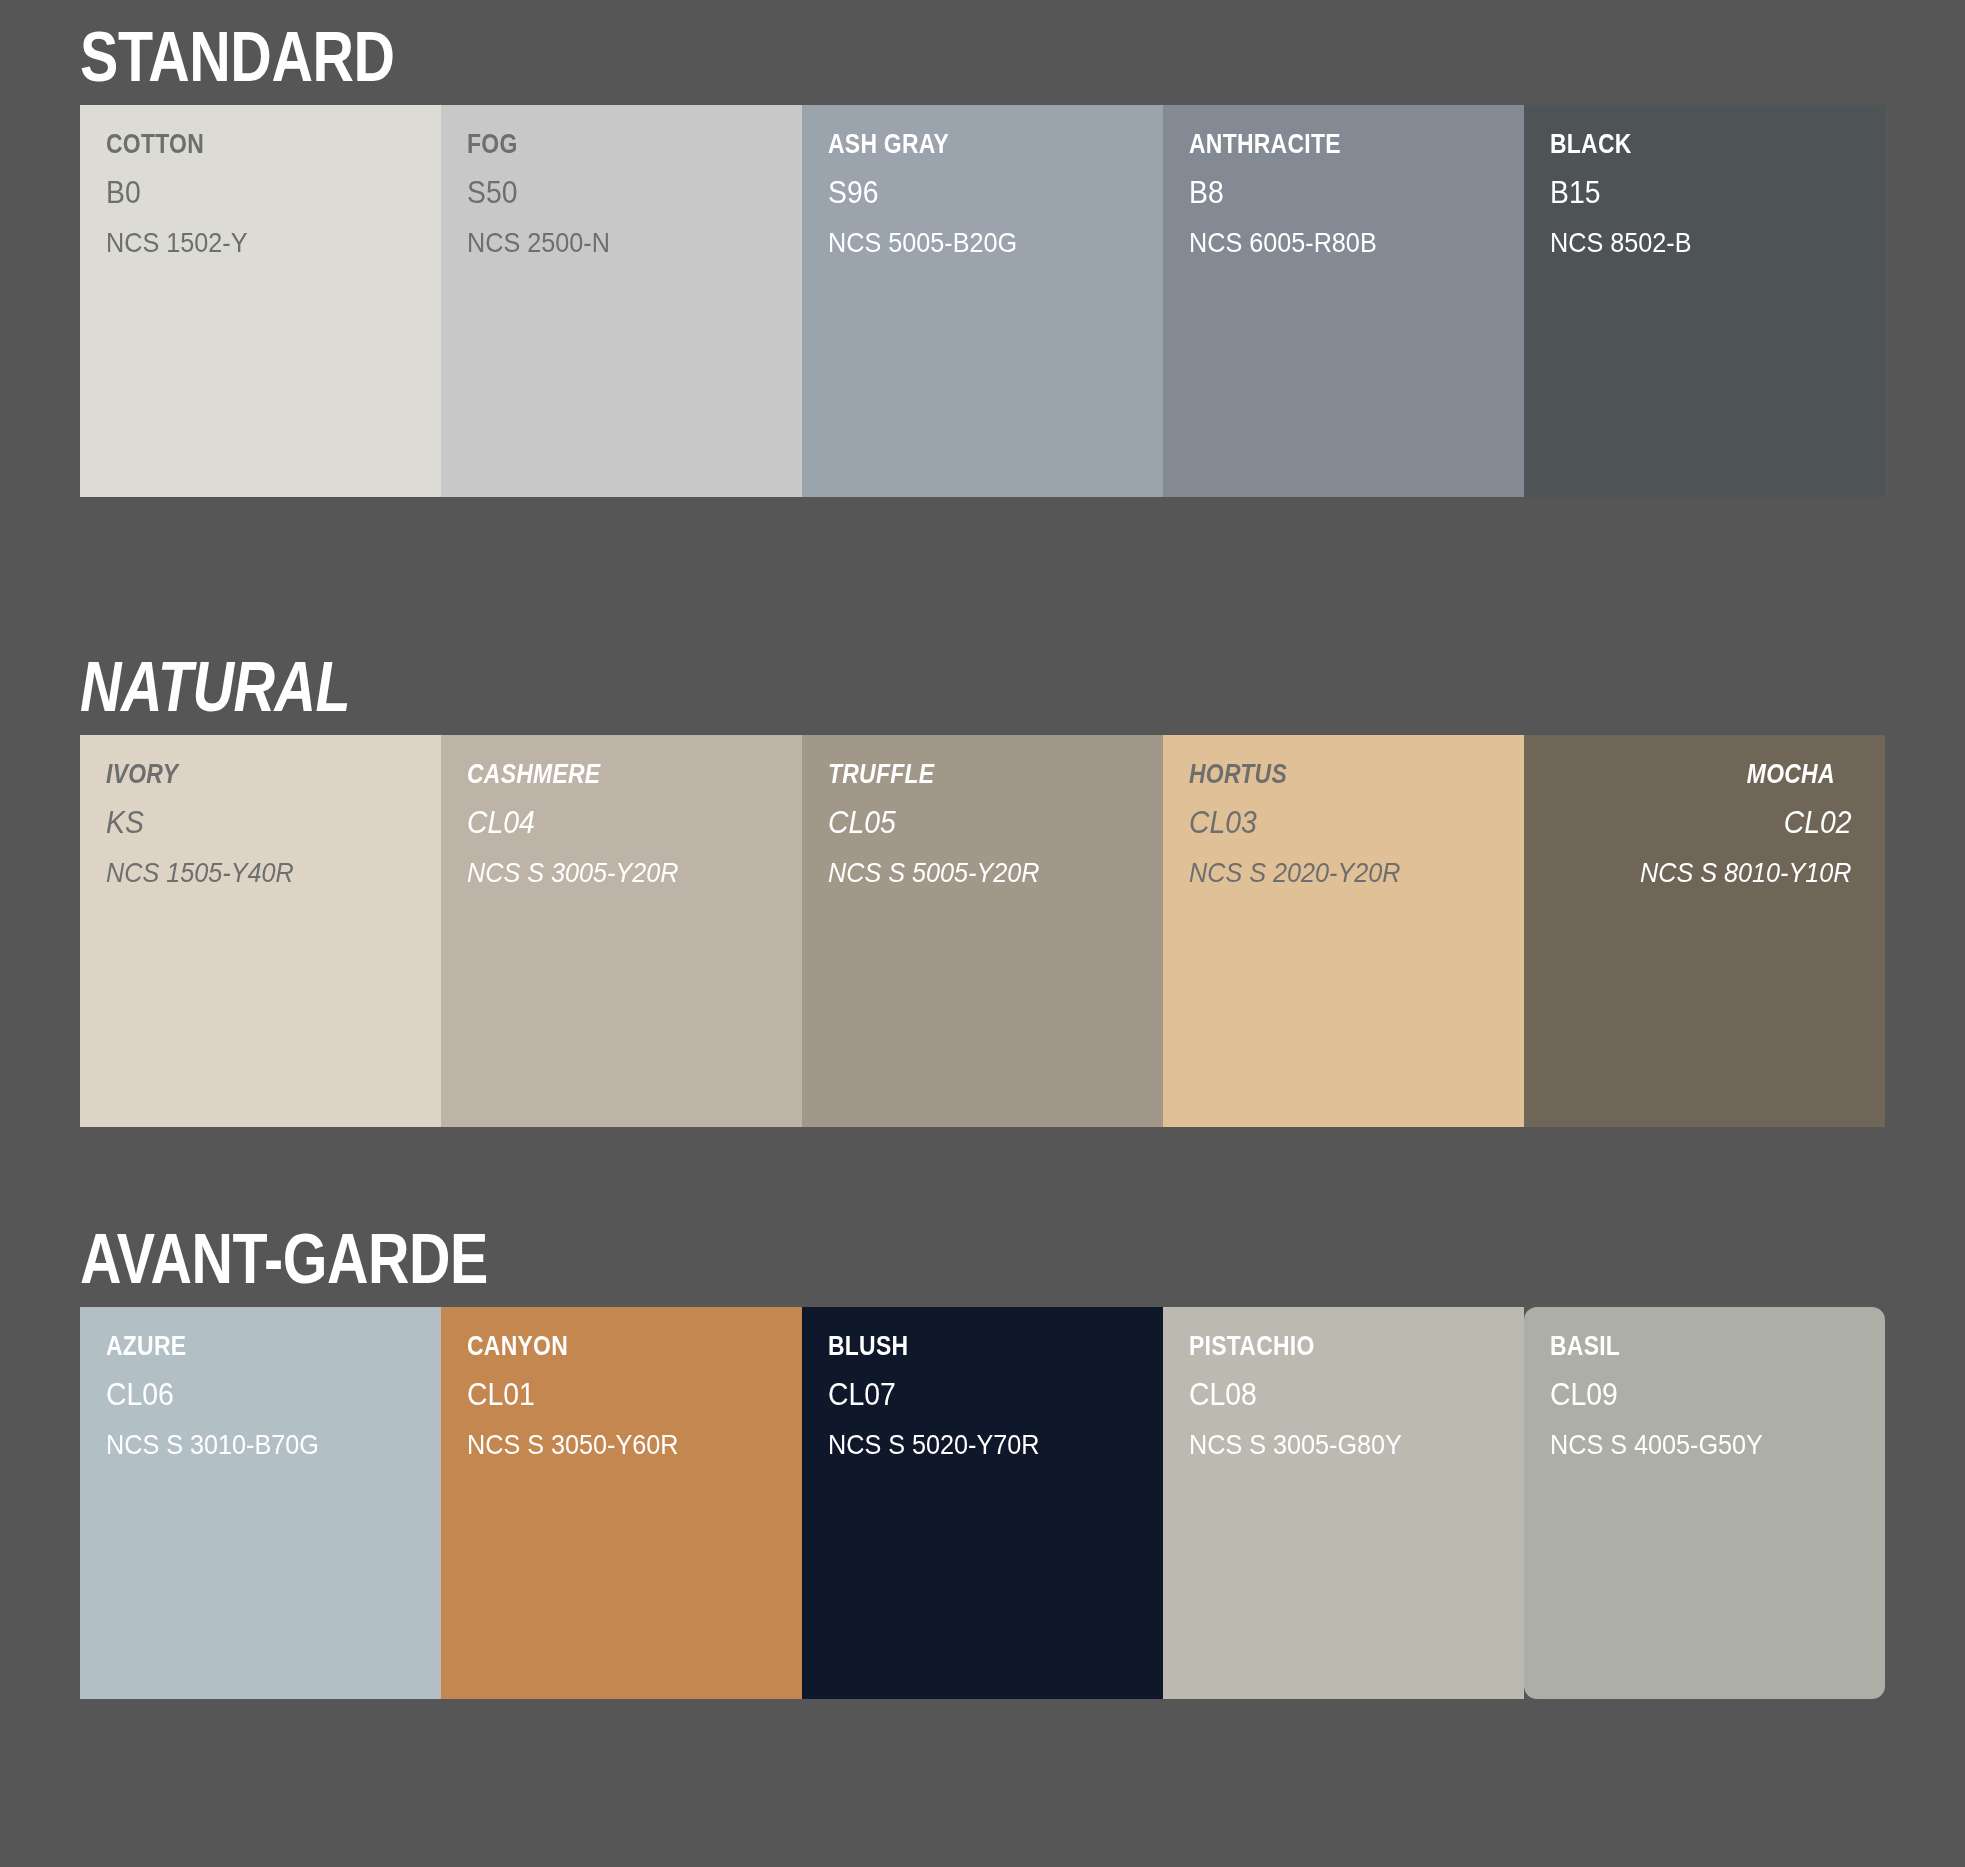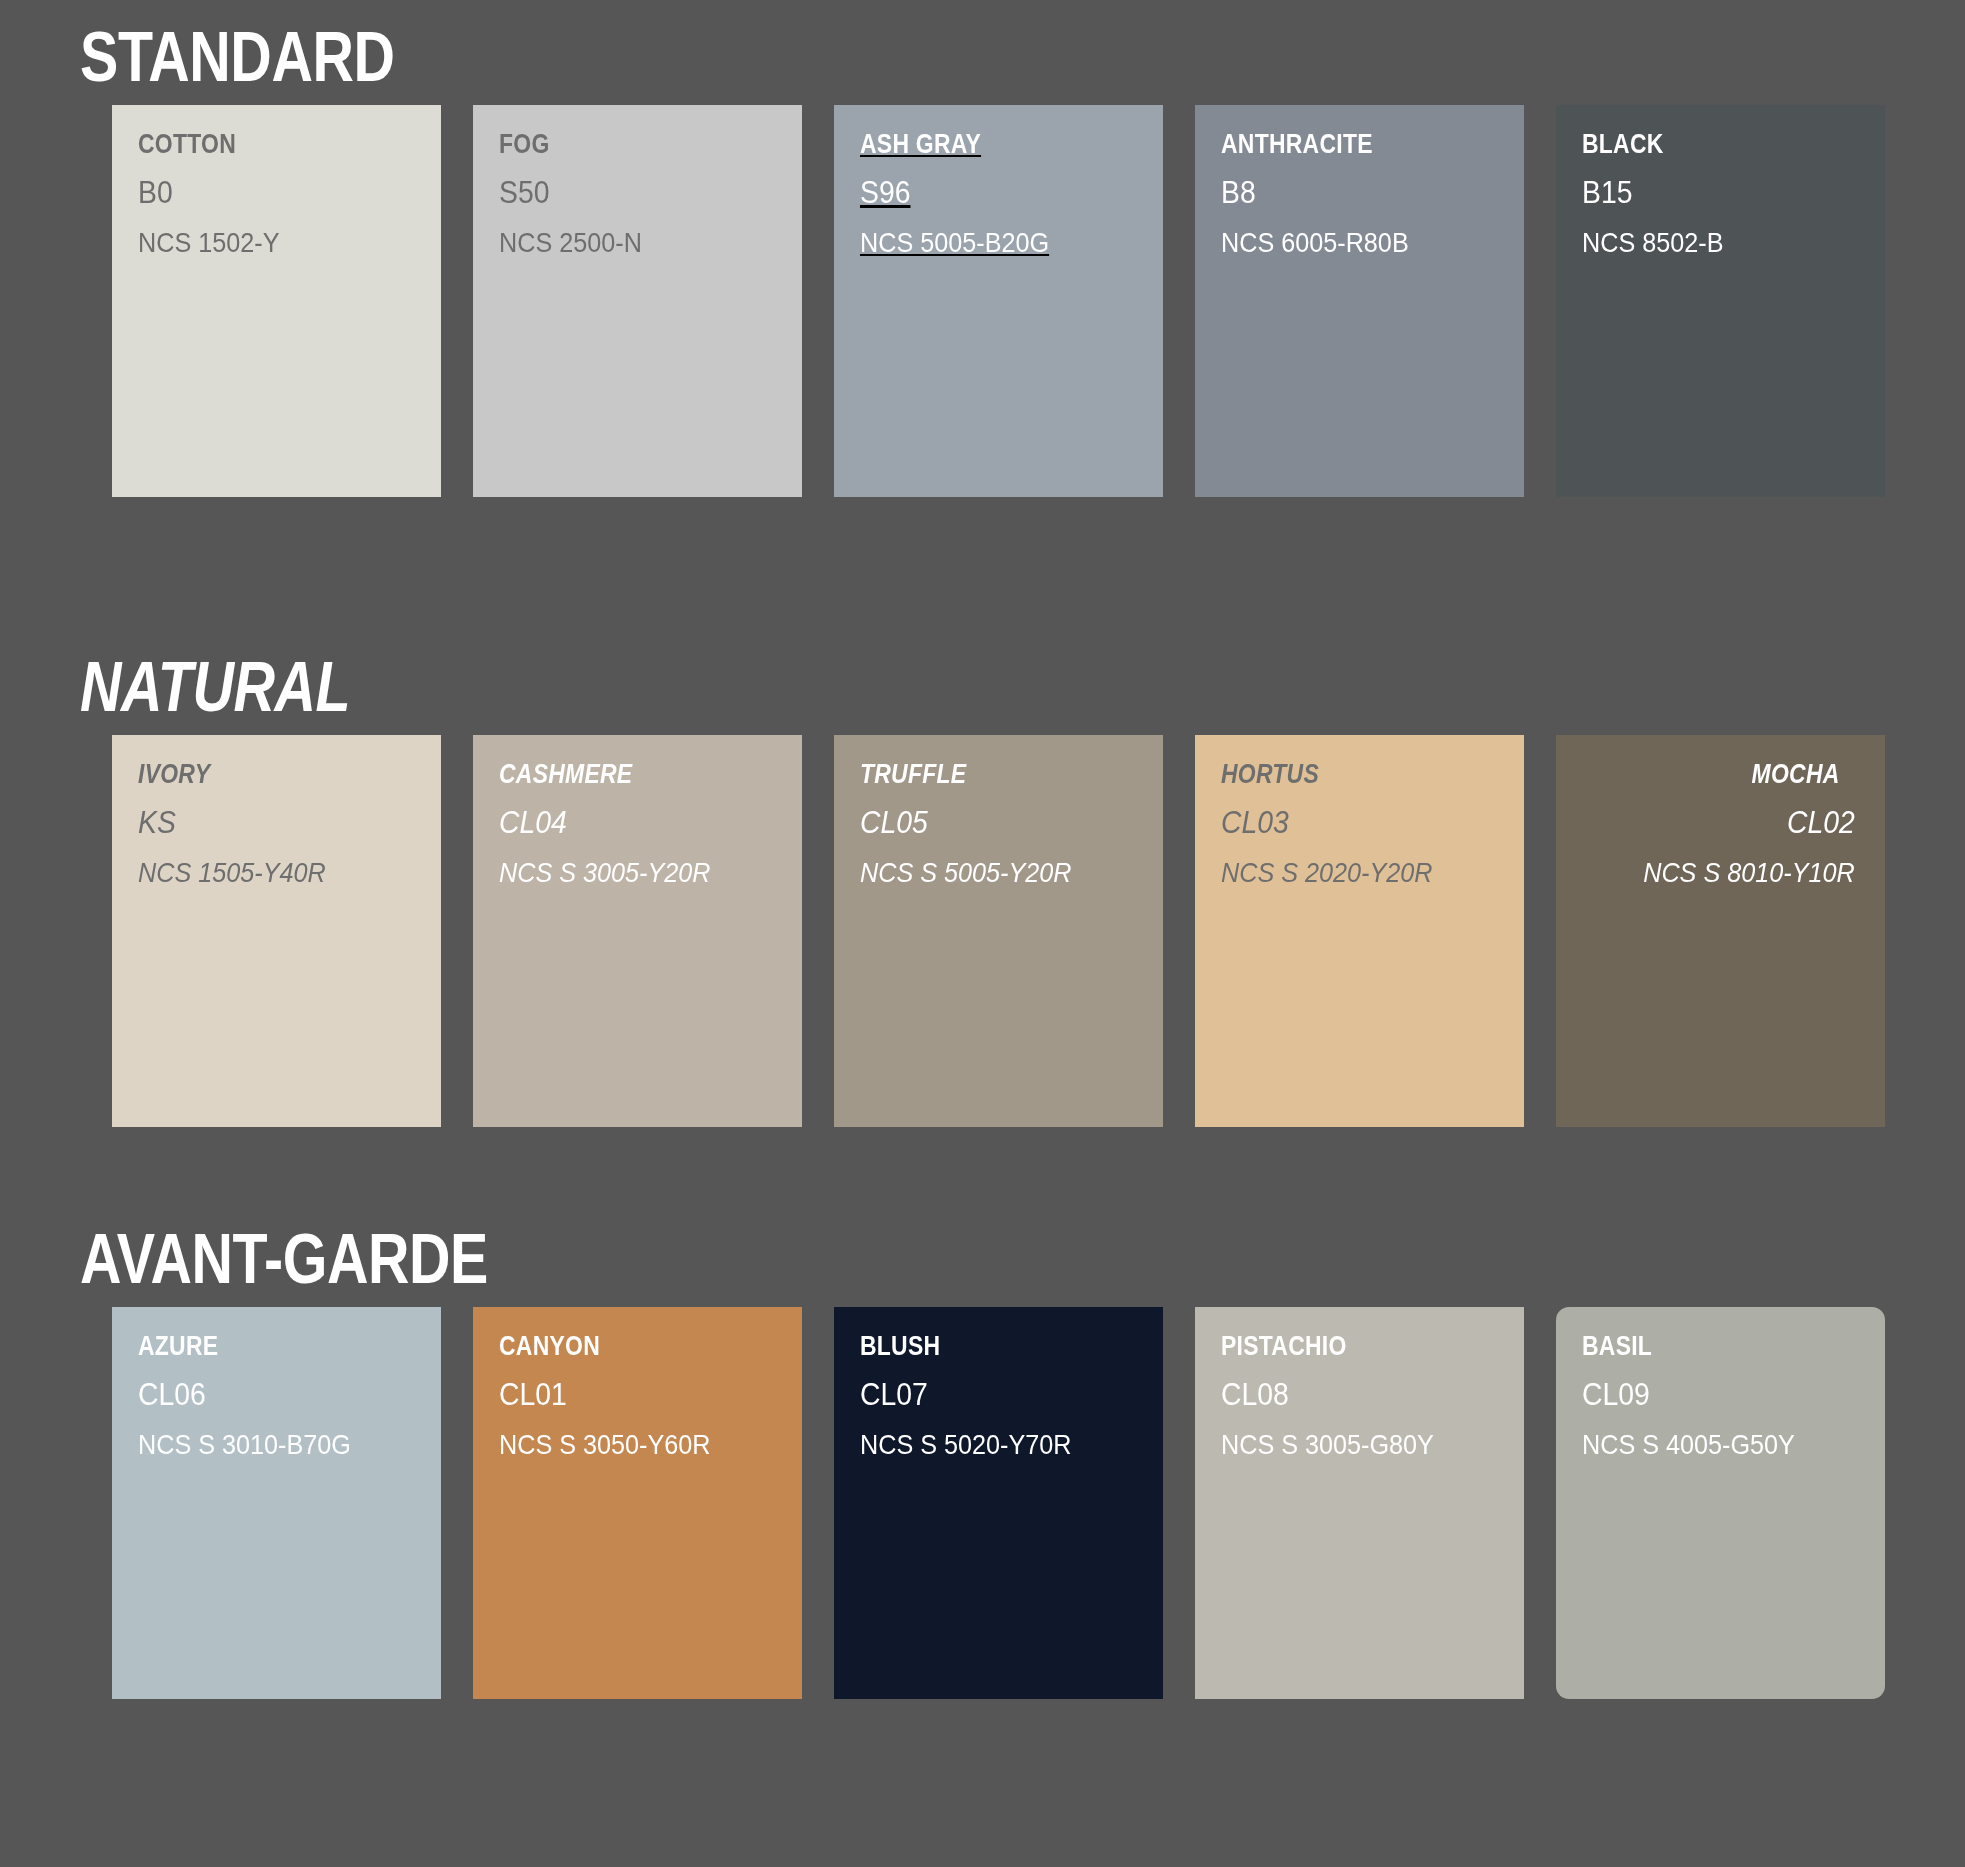--- a/index.html
+++ b/index.html
@@ -42,21 +42,20 @@
     display: flex;
     width: 1805px;
     height: 392px;
   }
   .swatch {
     flex: 1 1 0;
     position: relative;
     box-sizing: border-box;
     padding: 25px 0 8px 26px;
     overflow: hidden;
-    margin-left: 32px;
   }
   .swatch-name {
     font-family: "Liberation Sans Narrow", "Liberation Sans", sans-serif;
     font-weight: bold;
     font-size: 27px;
     line-height: 1.05;
     letter-spacing: 0.3px;
     transform: scaleX(0.85);
     transform-origin: left center;
     white-space: nowrap;
@@ -96,21 +95,21 @@
       <div class="swatch" style="background-color: rgb(220, 220, 212);">
         <div class="swatch-name txt-dark">COTTON</div>
         <div class="swatch-code txt-dark">B0</div>
         <div class="swatch-ncs txt-dark">NCS 1502-Y</div>
       </div>
       <div class="swatch" style="background-color: rgb(200, 200, 200);">
         <div class="swatch-name txt-dark">FOG</div>
         <div class="swatch-code txt-dark">S50</div>
         <div class="swatch-ncs txt-dark">NCS 2500-N</div>
       </div>
-      <div class="swatch" style="background-color: rgb(155, 163, 173); text-decoration: underline;">
+      <div class="swatch" style="background-color: rgb(155, 163, 173);">
         <div class="swatch-name txt-light">ASH GRAY</div>
         <div class="swatch-code txt-light">S96</div>
         <div class="swatch-ncs txt-light">NCS 5005-B20G</div>
       </div>
       <div class="swatch" style="background-color: rgb(132, 138, 148);">
         <div class="swatch-name txt-light">ANTHRACITE</div>
         <div class="swatch-code txt-light">B8</div>
         <div class="swatch-ncs txt-light">NCS 6005-R80B</div>
       </div>
       <div class="swatch" style="background-color: rgb(78, 83, 86);">

